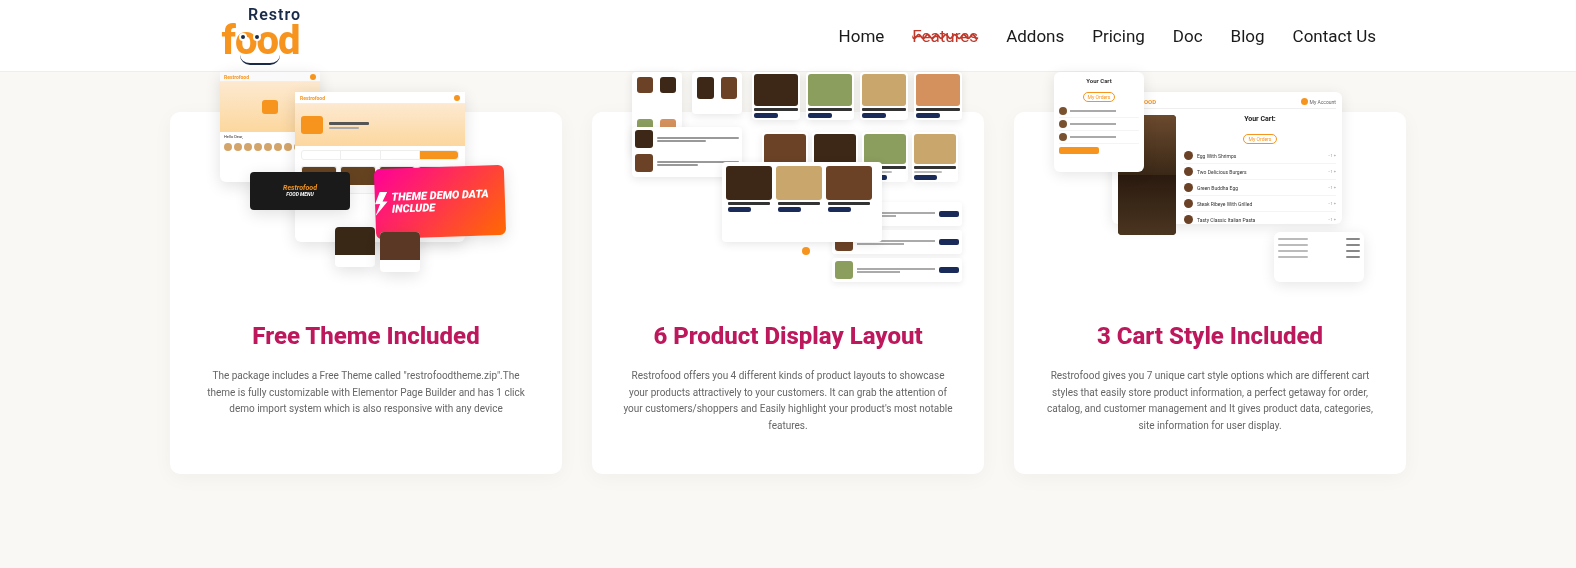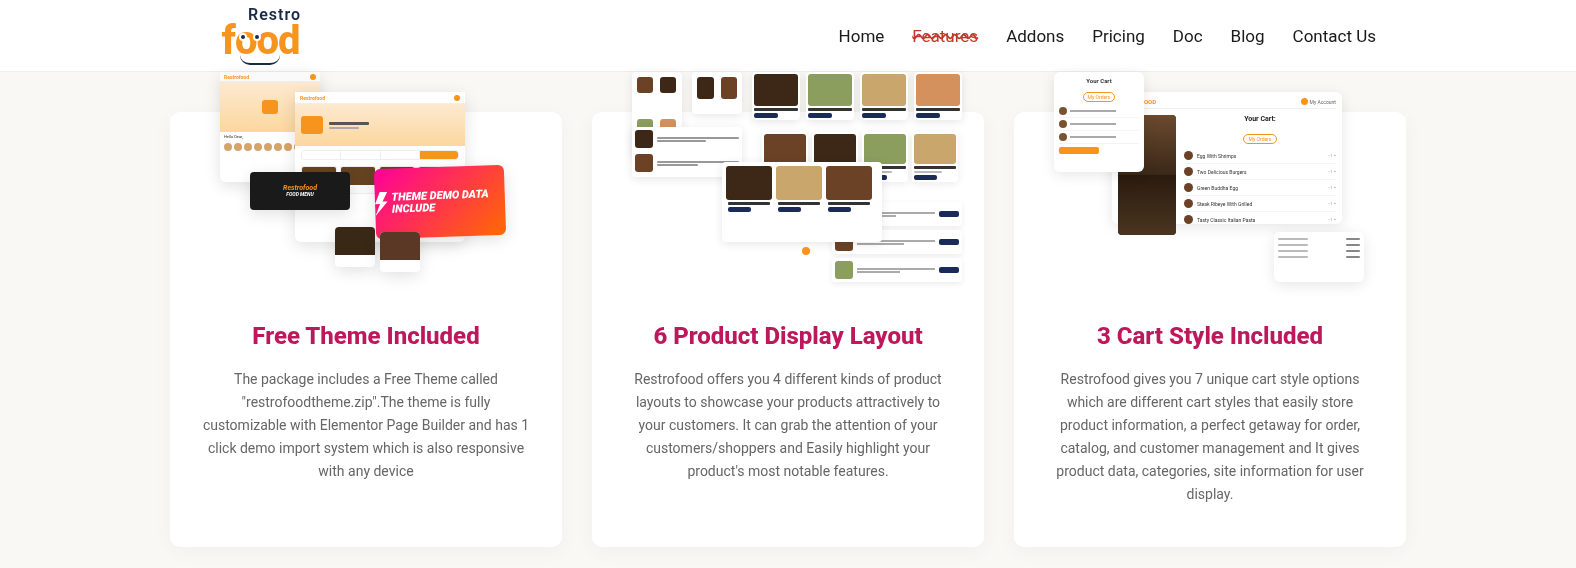--- a/index.html
+++ b/index.html
@@ -111,21 +111,21 @@
   top: -40px;
 }
 .card h3 {
   font-size: 24px;
   font-weight: 800;
   color: #be185d;
   margin-top: -20px;
   margin-bottom: 18px;
 }
 .card p {
-  font-size: 14px;
+  font-size: 10px;
   line-height: 1.65;
   color: #666;
 }
 
 
 .il1 { position: relative; }
 .il1 .panel {
   position: absolute;
   background: #fff;
   border-radius: 6px;

